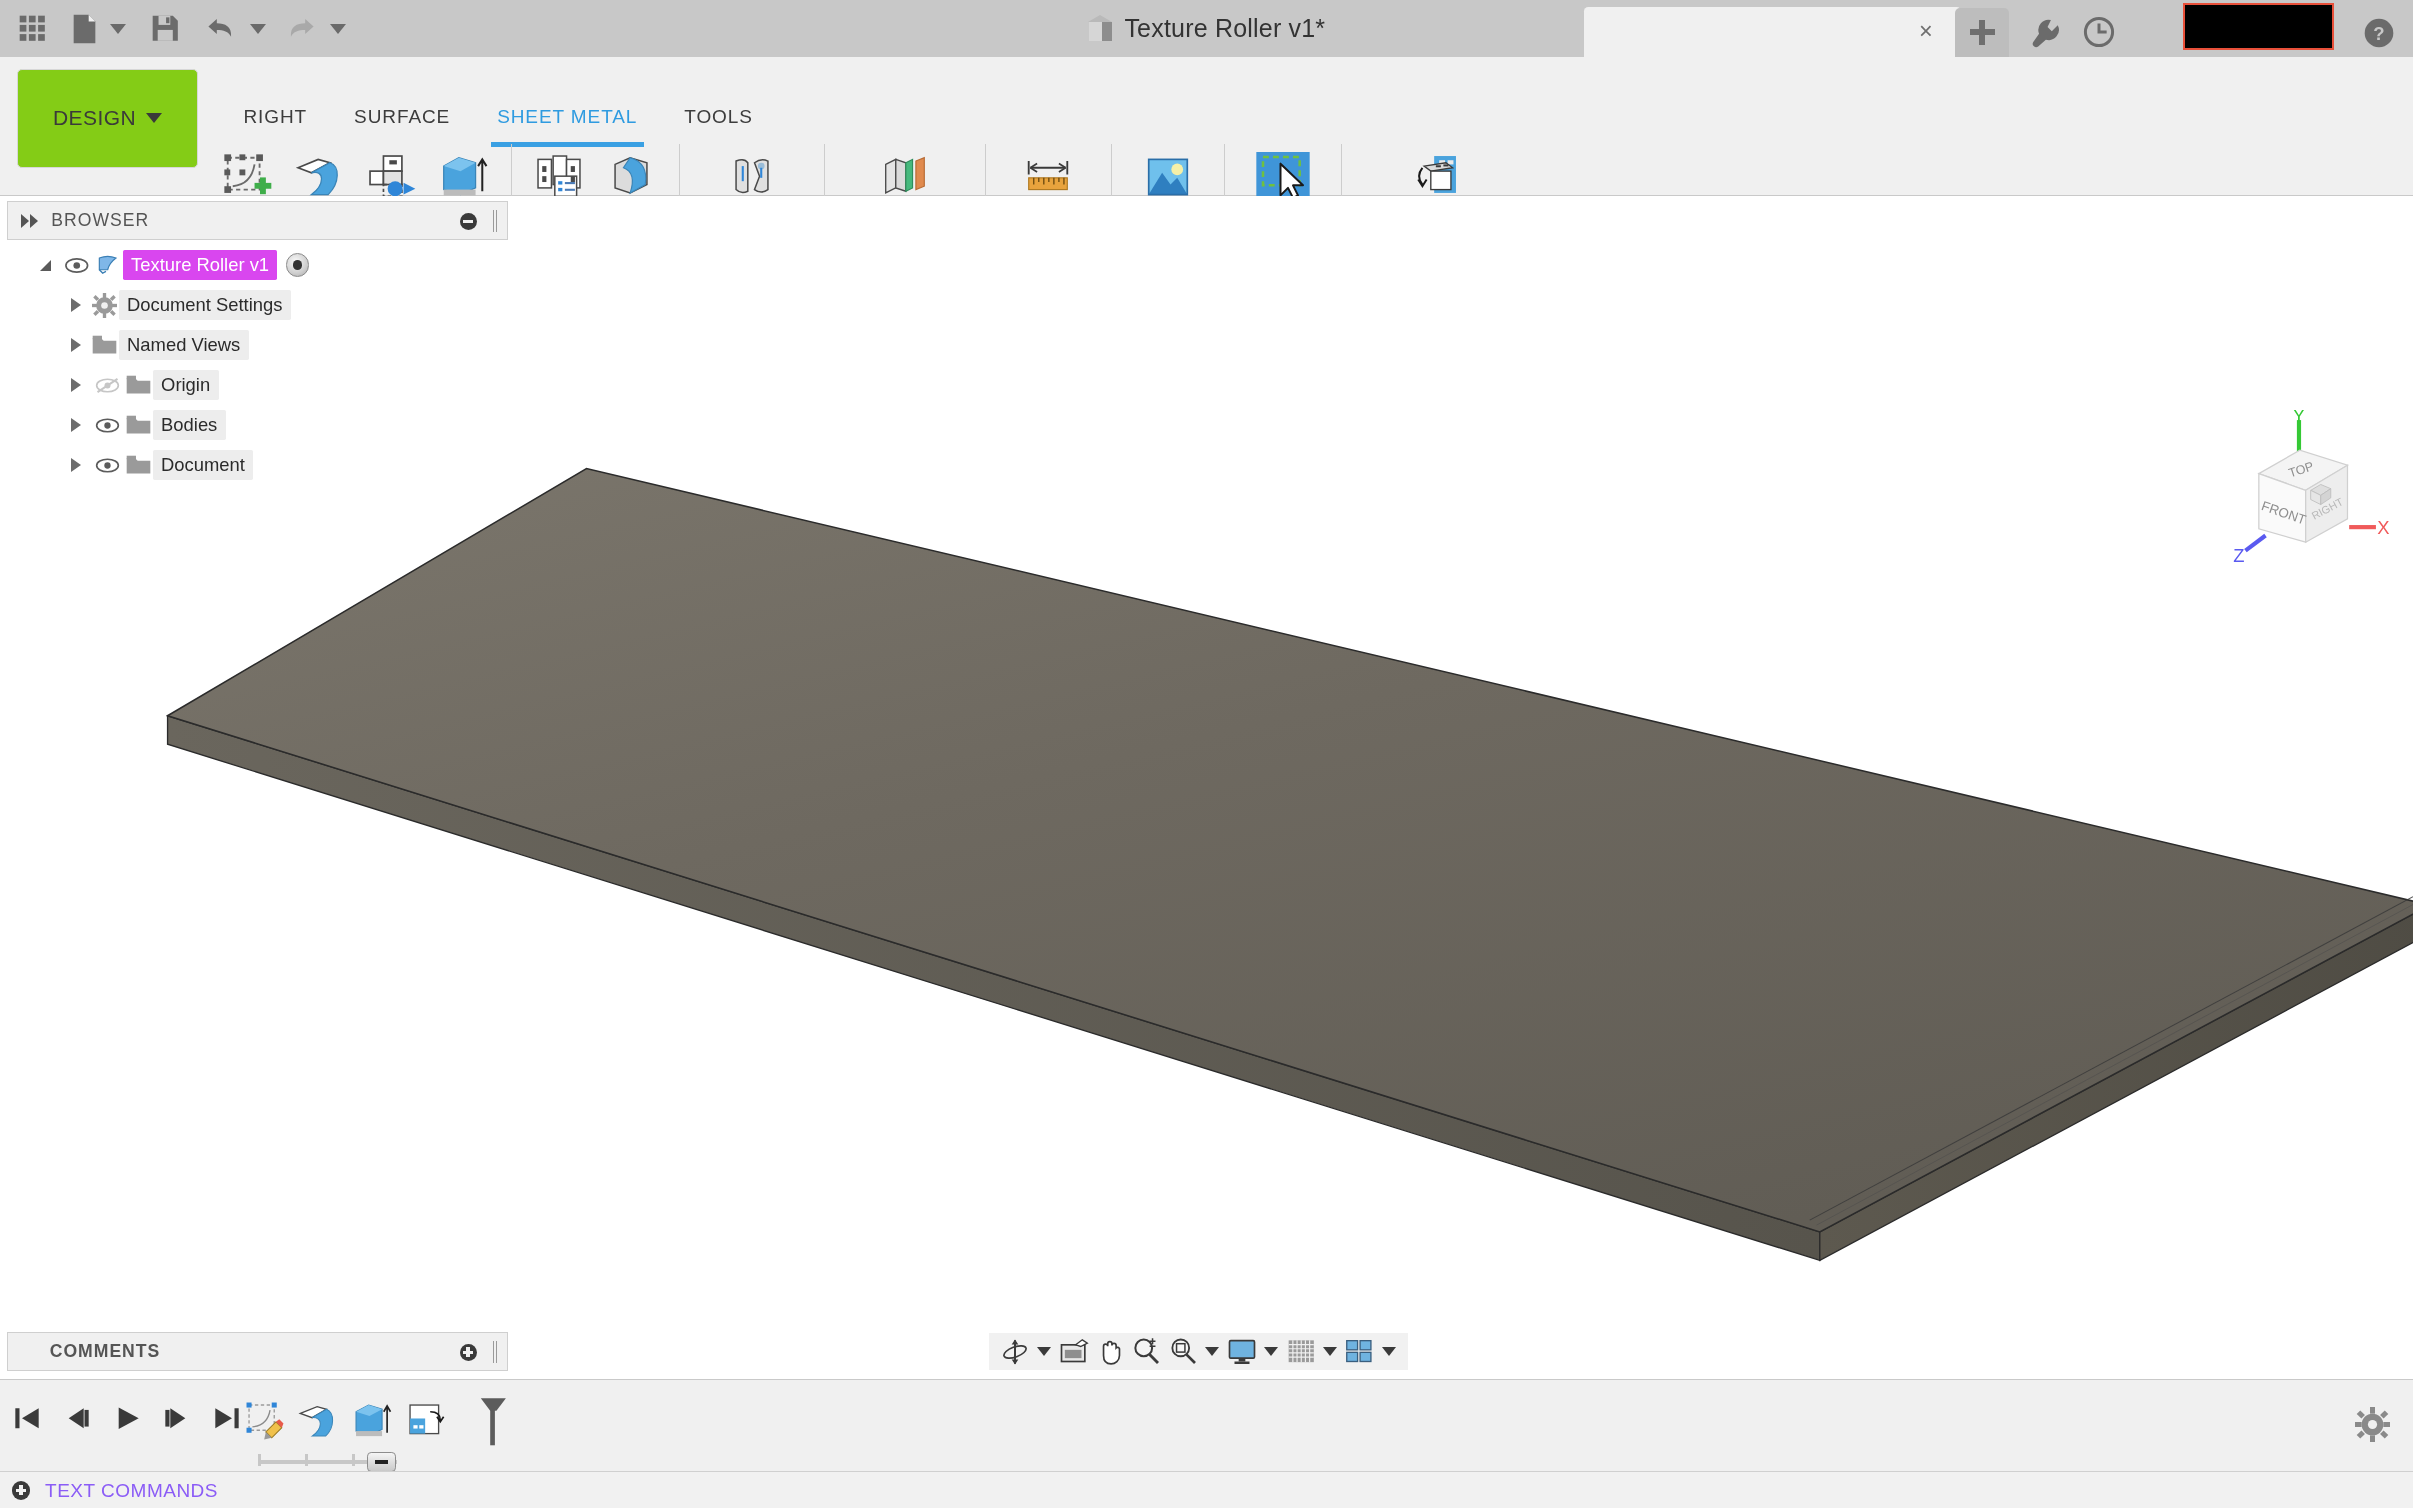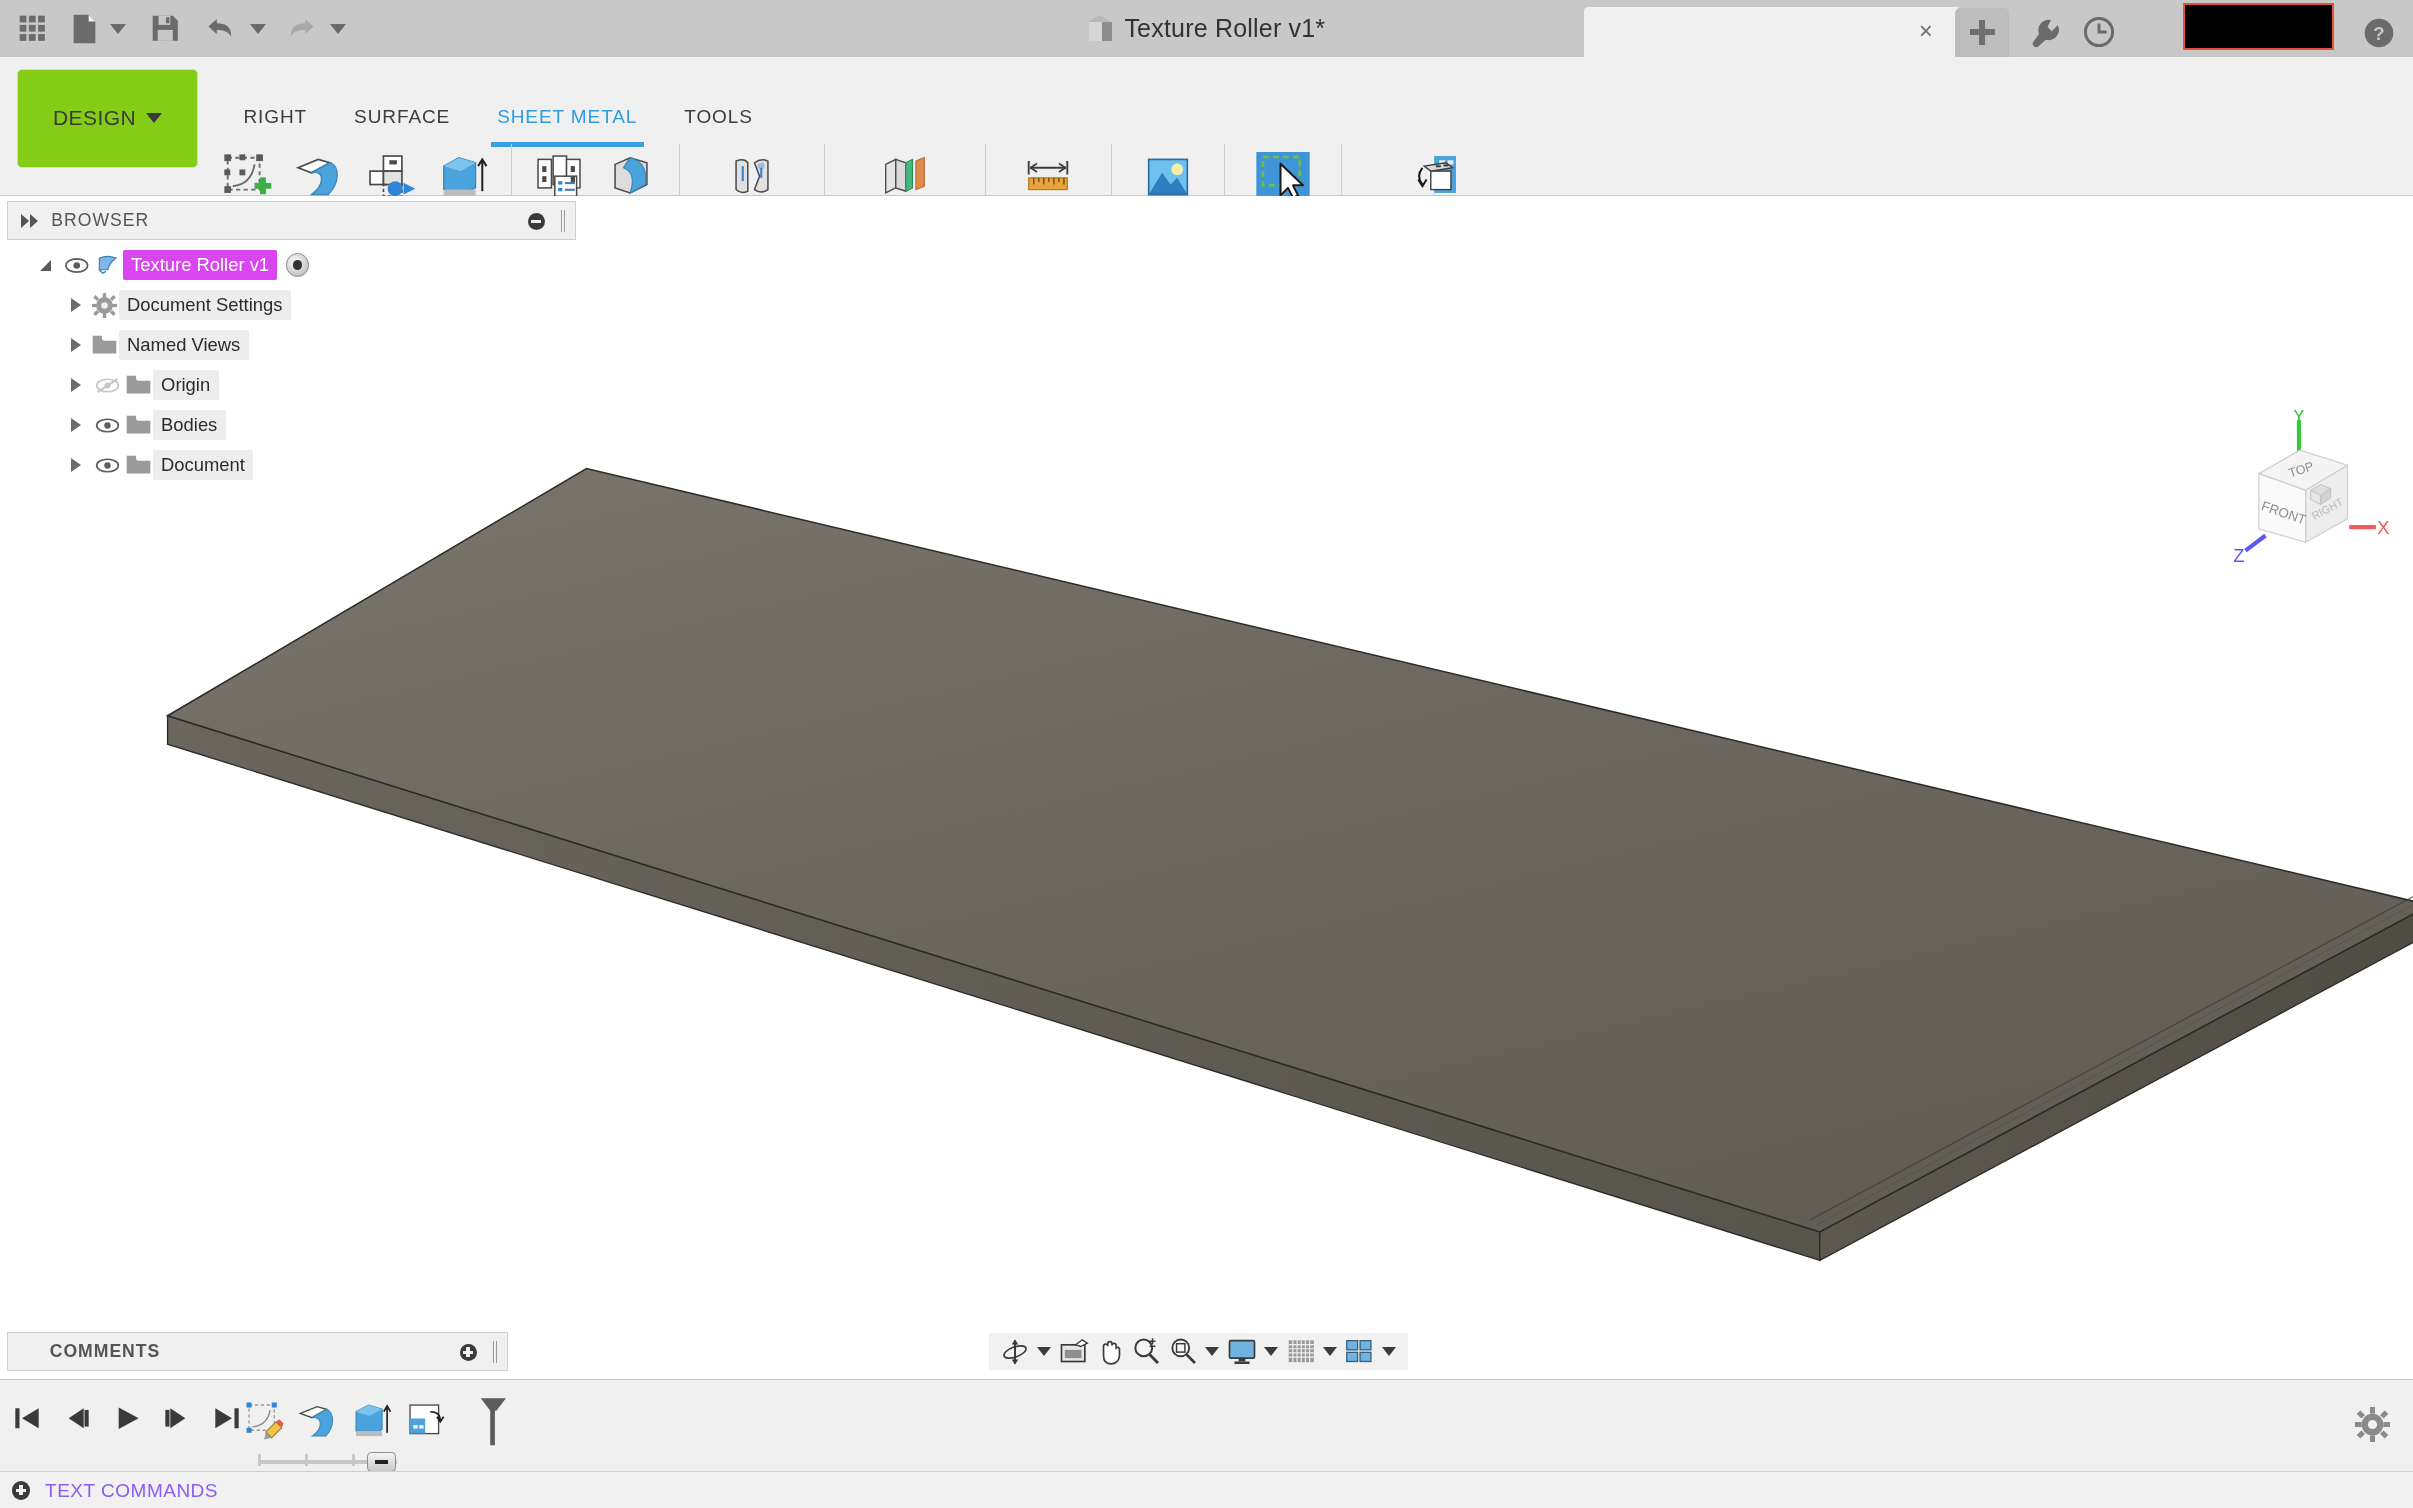--- a/index.html
+++ b/index.html
@@ -94,21 +94,21 @@
   .ic { width: 72px; height: 72px; display:flex; align-items:center; justify-content:center; position:relative; }
   .ic.sel { background: transparent; }
   .grp-label {
     display:flex; align-items:center; gap: 8.4px; margin-top: 3.4px;
     font-size: 17.6px; color: #3c3c3c; letter-spacing: 0.7px;
   }
   .sep { width:0.8px; height: 94px; background:#cdcdcd; margin: 0 11.7px; align-self:flex-start; margin-top: 3.4px; }
 
   
   .browser-head {
-    position: absolute; left: 6.7px; top: 201px; width: 569px; height: 39px;
+    position: absolute; left: 6.7px; top: 201px; width: 501px; height: 39px;
     background: #f0f0f0; border: 0.8px solid #cfcfcf;
     display:flex; align-items:center; gap: 13.4px; padding-left: 13.4px; text-align: center;
   }
   .browser-title { font-size: 17.6px; color: #555; letter-spacing: 1px; }
   .collapse-arrows { display:flex; gap:0.8px; }
   .arrL { width:0;height:0;border-top:7.5px solid transparent;border-bottom:7.5px solid transparent;border-right:8.4px solid #555; }
   .minus-circle {
     position:absolute; right: 30px; top: 11px; width: 17px; height: 17px;
     border-radius: 50%; background: #3a3a3a;
   }

